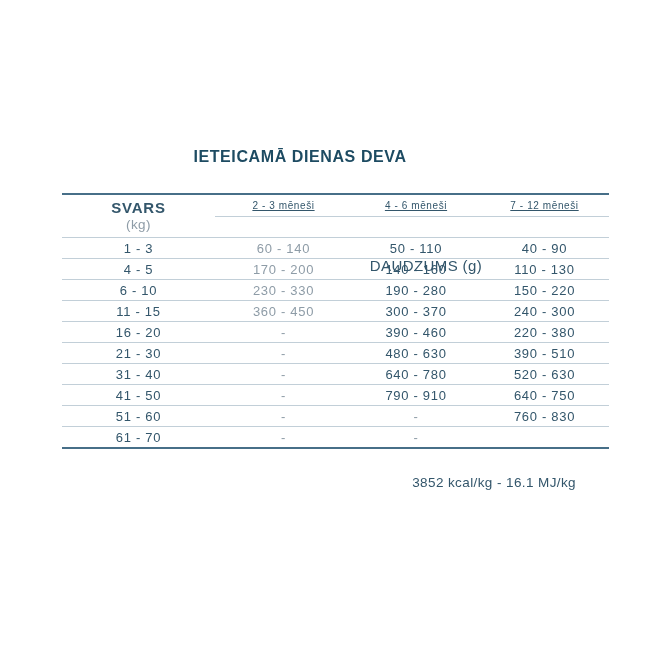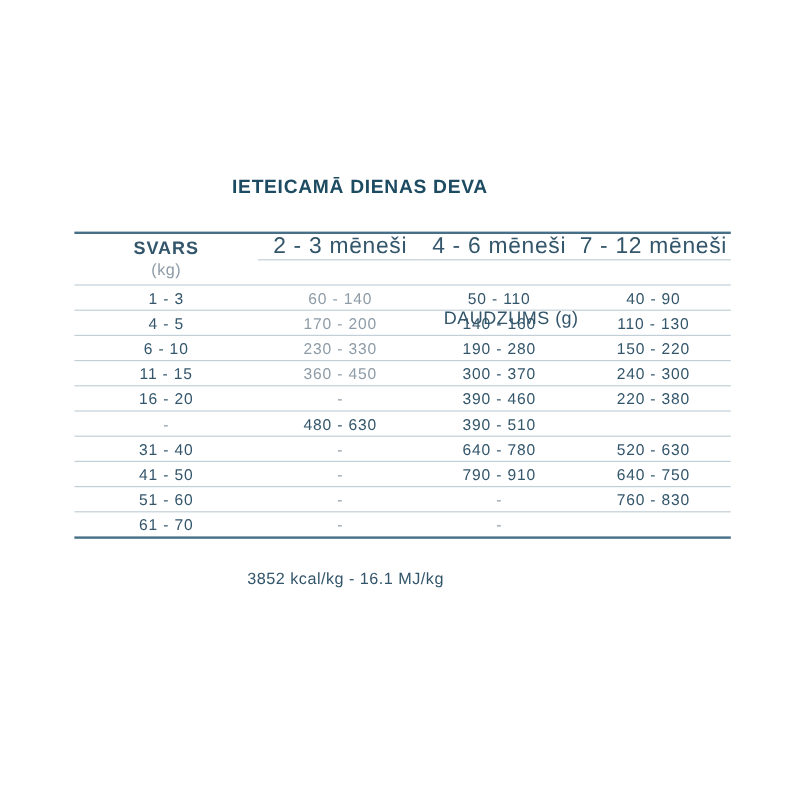--- a/index.html
+++ b/index.html
@@ -51,24 +51,25 @@
     letter-spacing:0.8px;
   }
   .weight-head .unit{
     font-weight:normal;
     font-size:13.5px;
     letter-spacing:0.4px;
   }
   .month-head{
     grid-row:1;
     display:flex;align-items:center;justify-content:center;
-    font-size:19px;
+    font-size:10px;
     color:var(--dark);
     letter-spacing:0.6px;
     border-bottom:1px solid var(--line-light);
+    text-decoration:underline;
   }
   .amount-head{
     grid-row:2;
     grid-column:2 / span 3;
     display:flex;align-items:center;justify-content:center;
     font-size:15px;
     font-weight:normal;
     color:var(--dark);
     letter-spacing:0.4px;
     padding-left:28px;
@@ -87,21 +88,21 @@
   .cell{
     display:flex;align-items:center;justify-content:center;
     font-size:13px;
     color:var(--dark);
     letter-spacing:0.7px;
   }
   .muted{color:var(--muted);}
   .footer{
     position:absolute;
     top:475px;left:0;width:576px;
-    text-align:center;
+    text-align:right;
     font-size:13.5px;
     color:var(--dark);
     letter-spacing:0.4px;
   }
 </style>
 </head>
 <body>
 
 <div class="page">
 
@@ -151,20 +152,21 @@
       </div>
 
       <div class="row">
         <div class="cell">16 - 20</div>
         <div class="cell muted">-</div>
         <div class="cell">390 - 460</div>
         <div class="cell">220 - 380</div>
       </div>
 
       <div class="row">
+        <div class="cell">21 - 30</div>
         <div class="cell muted">-</div>
         <div class="cell">480 - 630</div>
         <div class="cell">390 - 510</div>
       </div>
 
       <div class="row">
         <div class="cell">31 - 40</div>
         <div class="cell muted">-</div>
         <div class="cell">640 - 780</div>
         <div class="cell">520 - 630</div>

